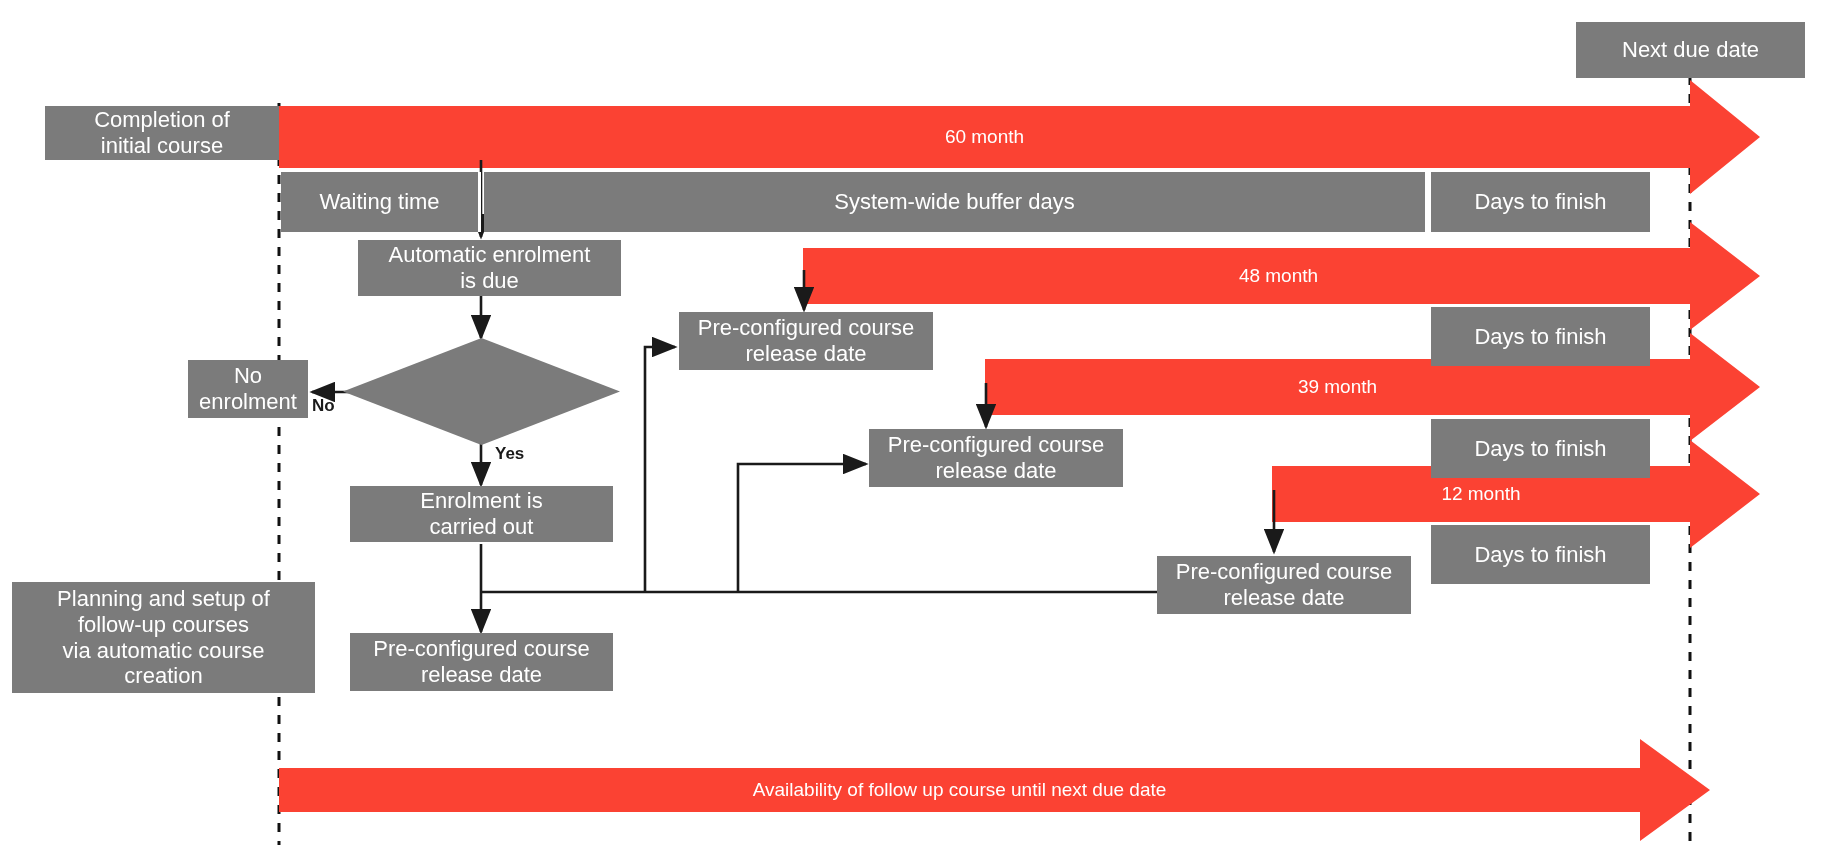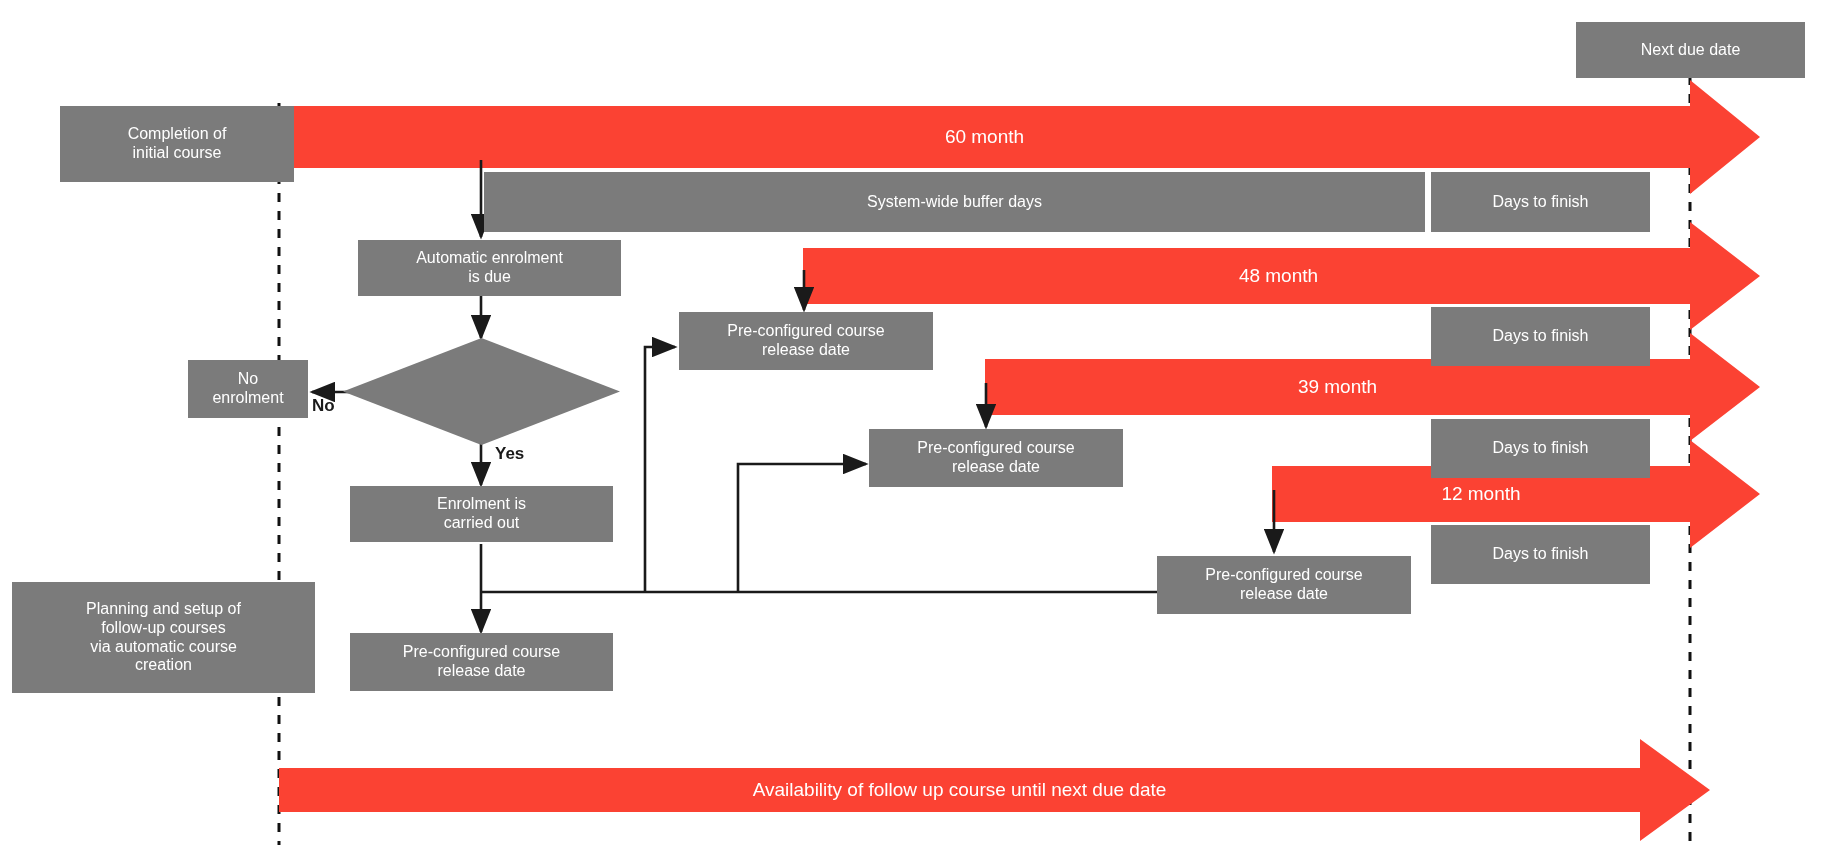--- a/index.html
+++ b/index.html
@@ -1,21 +1,21 @@
 <!DOCTYPE html>
 <html><head>
 <meta charset="utf-8">
 <style>
   html,body{margin:0;padding:0;background:#ffffff;}
   body{font-family:"Liberation Sans","DejaVu Sans",sans-serif;}
   #stage{position:relative;width:1844px;height:867px;background:#fff;overflow:hidden;}
   #stage svg{position:absolute;left:0;top:0;width:1844px;height:867px;}
   .nodebox{position:absolute;background:#7b7b7b;color:#ffffff;display:flex;align-items:center;
            justify-content:center;text-align:center;line-height:1.18;box-sizing:border-box;
-           font-size:16px;padding:2px 6px;}
+           font-size:22px;padding:2px 6px;}
   .barlabel{position:absolute;color:#ffffff;font-size:19px;display:flex;align-items:center;
             justify-content:center;text-align:center;pointer-events:none;}
   .edgelabel{position:absolute;color:#1a1a1a;font-size:17px;font-weight:bold;}
   .diamond-text{position:absolute;color:#fff;font-size:19px;text-align:center;line-height:1.18;
                 display:flex;align-items:center;justify-content:center;pointer-events:none;}
 </style>
 </head>
 <body>
 
 <div id="stage">
@@ -58,28 +58,31 @@
 
     <path d="M738,592 L738,464 L866,464" stroke="#1a1a1a" stroke-width="2.6" fill="none" marker-end="url(#ah)"></path>
 
     <path d="M804,270 L804,310" stroke="#1a1a1a" stroke-width="2.6" fill="none" marker-end="url(#ah)"></path>
 
     <path d="M986,383 L986,427" stroke="#1a1a1a" stroke-width="2.6" fill="none" marker-end="url(#ah)"></path>
 
     <path d="M1274,490 L1274,552" stroke="#1a1a1a" stroke-width="2.6" fill="none" marker-end="url(#ah)"></path>
   </svg>
 
-  <div class="nodebox" style="left:60px;top:106px;width:234px;height:76px;">
+  <div class="nodebox" style="left:45px;top:106px;width:234px;height:54px;">
     <span>Completion of<br>initial course</span>
   </div>
 
   <div class="nodebox" style="left:1576px;top:22px;width:229px;height:56px;">
     <span>Next due date</span>
   </div>
 
+  <div class="nodebox" style="left:281px;top:172px;width:200px;height:60px;border-right:3px solid #ffffff;">
+    <span>Waiting time</span>
+  </div>
   <div class="nodebox" style="left:484px;top:172px;width:944px;height:60px;border-right:3px solid #ffffff;">
     <span>System-wide buffer days</span>
   </div>
   <div class="nodebox" style="left:1431px;top:172px;width:219px;height:60px;">
     <span>Days to finish</span>
   </div>
 
   <div class="nodebox" style="left:1431px;top:307px;width:219px;height:59px;">
     <span>Days to finish</span>
   </div>

